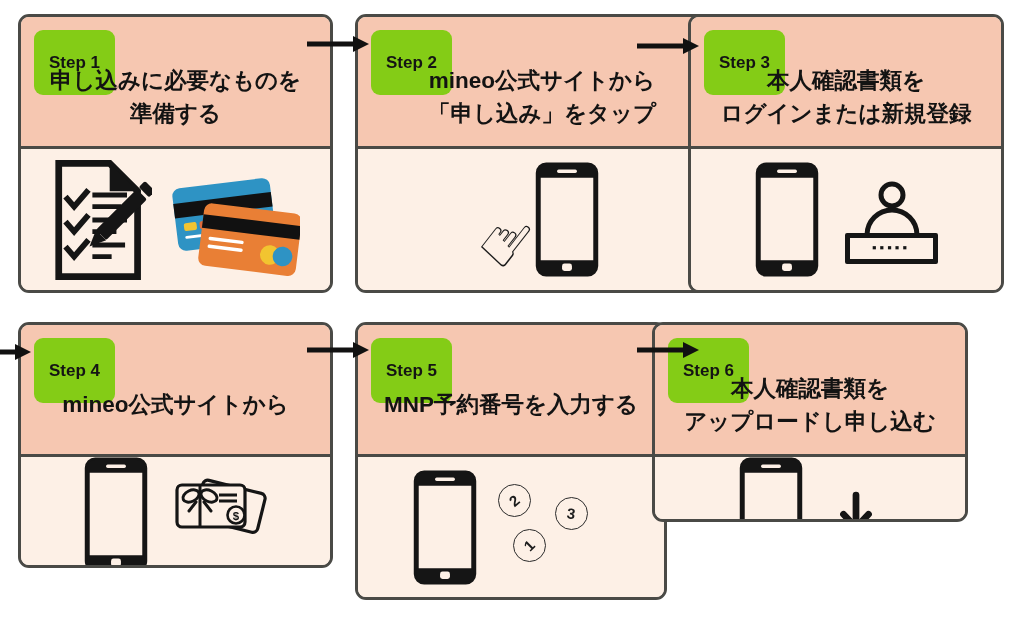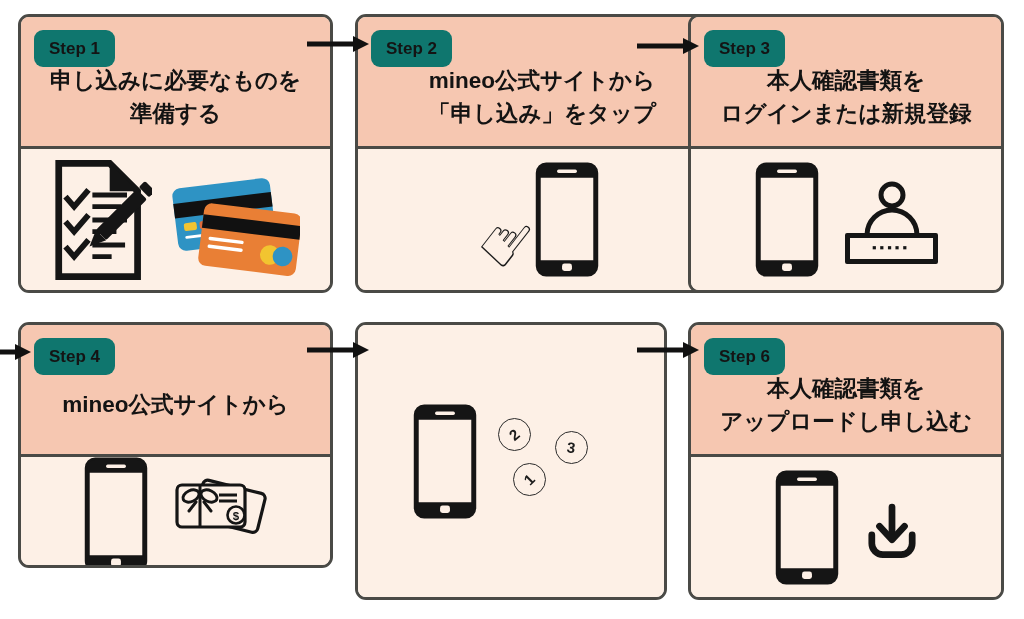--- a/index.html
+++ b/index.html
@@ -9,22 +9,22 @@
   }
   .card{
     position:absolute;box-sizing:border-box;border:3px solid #4a4a46;border-radius:11px;
     overflow:hidden;background:#fdf0e6;display:flex;flex-direction:column;
   }
   .card-header{
     position:relative;height:132px;flex:0 0 auto;background:#f6c7b1;
     border-bottom:3px solid #4a4a46;box-sizing:border-box;
   }
   .badge{
-    position:absolute;top:13px;left:13px;background:#0f766e;border-radius:9px;
-    padding:8px 15px;font-size:17px;font-weight:bold;line-height:1.25;white-space:nowrap;
+    position:absolute;top:13px;left:13px;background:#84cc16;border-radius:9px;
+    padding:22px 15px;font-size:17px;font-weight:bold;line-height:1.25;white-space:nowrap;
   }
   .title{
     position:absolute;left:6px;right:6px;top:34px;bottom:2px;
     display:flex;align-items:center;justify-content:center;text-align:center;
     font-size:22.5px;font-weight:bold;line-height:1.45;white-space:pre-line;color:#131313;
   }
   .card-body{
     flex:1 1 auto;display:flex;align-items:center;justify-content:center;
     background:#fdf0e6;
   }
@@ -163,20 +163,24 @@
         <ellipse cx="37" cy="25" rx="8.5" ry="5.5" transform="rotate(25 37 25)" fill="none" stroke="#151515" stroke-width="3"></ellipse>
         <path d="M24 31 l-7 9 M32 31 l7 9" fill="none" stroke="#151515" stroke-width="3" stroke-linecap="round"></path>
         <path d="M47 24 h18 M47 30 h18" stroke="#151515" stroke-width="3"></path>
         <circle cx="64" cy="44" r="8.5" fill="#fdf0e6" stroke="#151515" stroke-width="2.6"></circle>
         <text x="64" y="48.5" text-anchor="middle" font-size="11.5" font-weight="bold" fill="#151515">$</text>
       </svg>
     </div>
   </div>
 
   <div class="card" style="left:355px;top:322px;width:312px;height:278px">
+    <div class="card-header">
+      <div class="badge"><span>Step 5</span></div>
+      <div class="title">MNP予約番号を入力する</div>
+    </div>
     <div class="card-body" style="gap:20px">
       <svg width="64" height="115" viewBox="0 0 64 116">
         <rect x="3" y="3" width="58" height="110" rx="8" fill="none" stroke="#151515" stroke-width="5"></rect>
         <path d="M11 3 h42 a8 8 0 0 1 8 8 v5 H3 v-5 a8 8 0 0 1 8 -8 z" fill="#151515"></path>
         <rect x="22" y="7.5" width="20" height="3.5" rx="1.6" fill="#fdf0e6"></rect>
         <path d="M3 99 h58 v6 a8 8 0 0 1 -8 8 H11 a8 8 0 0 1 -8 -8 z" fill="#151515"></path>
         <rect x="27" y="102.5" width="10" height="7.5" rx="2.5" fill="#fdf0e6"></rect>
       </svg>
       <div class="circles">
         <div class="num-circle nc-2">
@@ -185,21 +189,21 @@
         <div class="num-circle nc-3">
             <span>3</span>
           </div>
         <div class="num-circle nc-1">
             <span>1</span>
           </div>
       </div>
     </div>
   </div>
 
-  <div class="card" style="left:688px;top:322px;width:316px;height:278px">
+  <div class="card" style="left:652px;top:322px;width:316px;height:200px">
     <div class="card-header">
       <div class="badge"><span>Step 6</span></div>
       <div class="title">本人確認書類を
 アップロードし申し込む</div>
     </div>
     <div class="card-body" style="gap:28px">
       <svg width="64" height="115" viewBox="0 0 64 116">
         <rect x="3" y="3" width="58" height="110" rx="8" fill="none" stroke="#151515" stroke-width="5"></rect>
         <path d="M11 3 h42 a8 8 0 0 1 8 8 v5 H3 v-5 a8 8 0 0 1 8 -8 z" fill="#151515"></path>
         <rect x="22" y="7.5" width="20" height="3.5" rx="1.6" fill="#fdf0e6"></rect>

